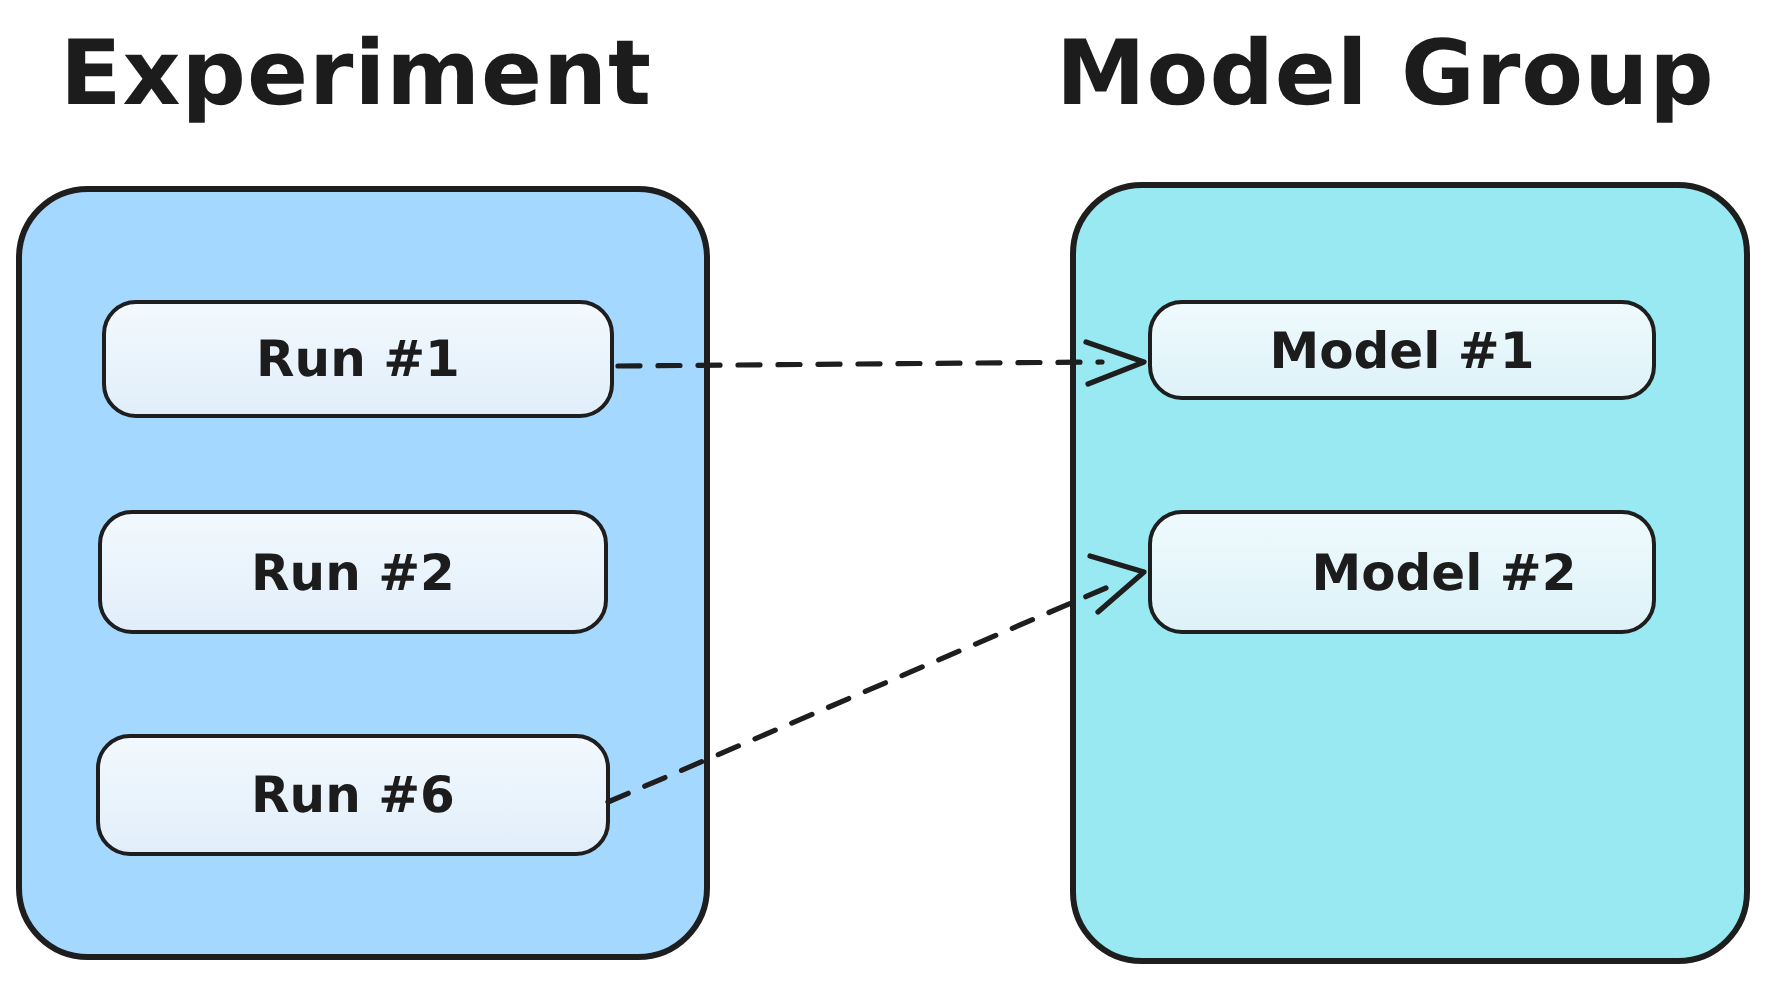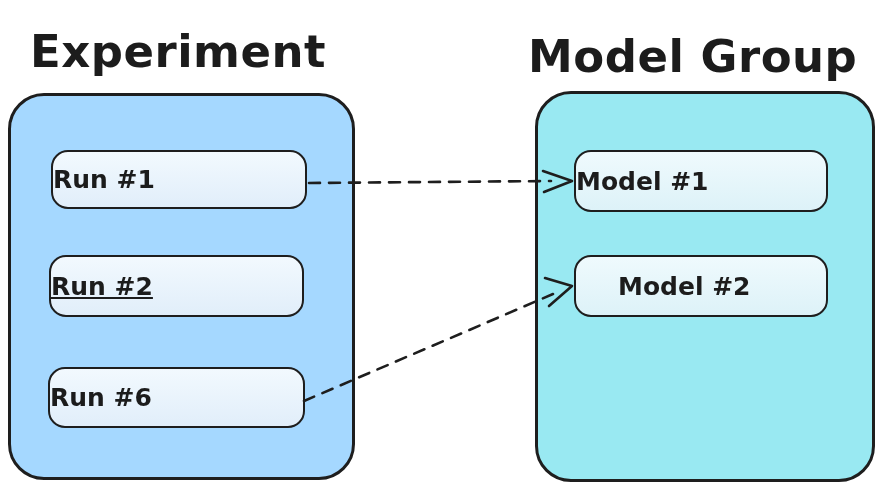--- a/index.html
+++ b/index.html
@@ -17,22 +17,22 @@
     color: #1c1c1c;
   }
   .title {
     position: absolute;
     font-size: 45px;
     font-weight: 700;
     letter-spacing: 0.5px;
     color: #1c1c1c;
     white-space: nowrap;
   }
-  .title-experiment { left: 30px; top: 10px; margin-top: 15px; }
-  .title-models     { left: 528px; top: 10px; margin-top: 20px; }
+  .title-experiment { left: 30px; top: 10px; }
+  .title-models     { left: 528px; top: 10px; }
 
   .group {
     position: absolute;
     box-sizing: border-box;
     border: 3px solid #1e1e1e;
     border-radius: 36px;
   }
   .group-experiment {
     left: 8px; top: 93px;
     width: 347px; height: 387px;
@@ -44,31 +44,32 @@
     background: #99e9f2;
   }
 
   .node {
     position: absolute;
     box-sizing: border-box;
     border: 2.5px solid #1e1e1e;
     border-radius: 17px;
     display: flex;
     align-items: center;
+    justify-content: center;
     font-size: 25px;
     font-weight: 700;
     color: #1c1c1c;
   }
   .node-run   { background: linear-gradient(180deg, #f2f9fe 0%, #e1eefa 100%); }
   .node-model { background: linear-gradient(180deg, #effafd 0%, #ddf2f8 100%); }
 
   .node-run1   { left: 51px;  top: 150px; width: 256px; height: 59px; }
-  .node-run2   { left: 49px;  top: 255px; width: 255px; height: 62px; text-decoration: underline; }
+  .node-run2   { left: 49px;  top: 255px; width: 255px; height: 62px; }
   .node-run3   { left: 48px;  top: 367px; width: 257px; height: 61px; }
-  .node-model1 { left: 574px; top: 150px; width: 254px; height: 62px; }
+  .node-model1 { left: 574px; top: 150px; width: 254px; height: 50px; }
   .node-model2 { left: 574px; top: 255px; width: 254px; height: 62px; padding-left: 42px; }
 
   .arrows {
     position: absolute;
     left: 0; top: 0;
     width: 887px;
     height: 491px;
     pointer-events: none;
   }
   .dash {

